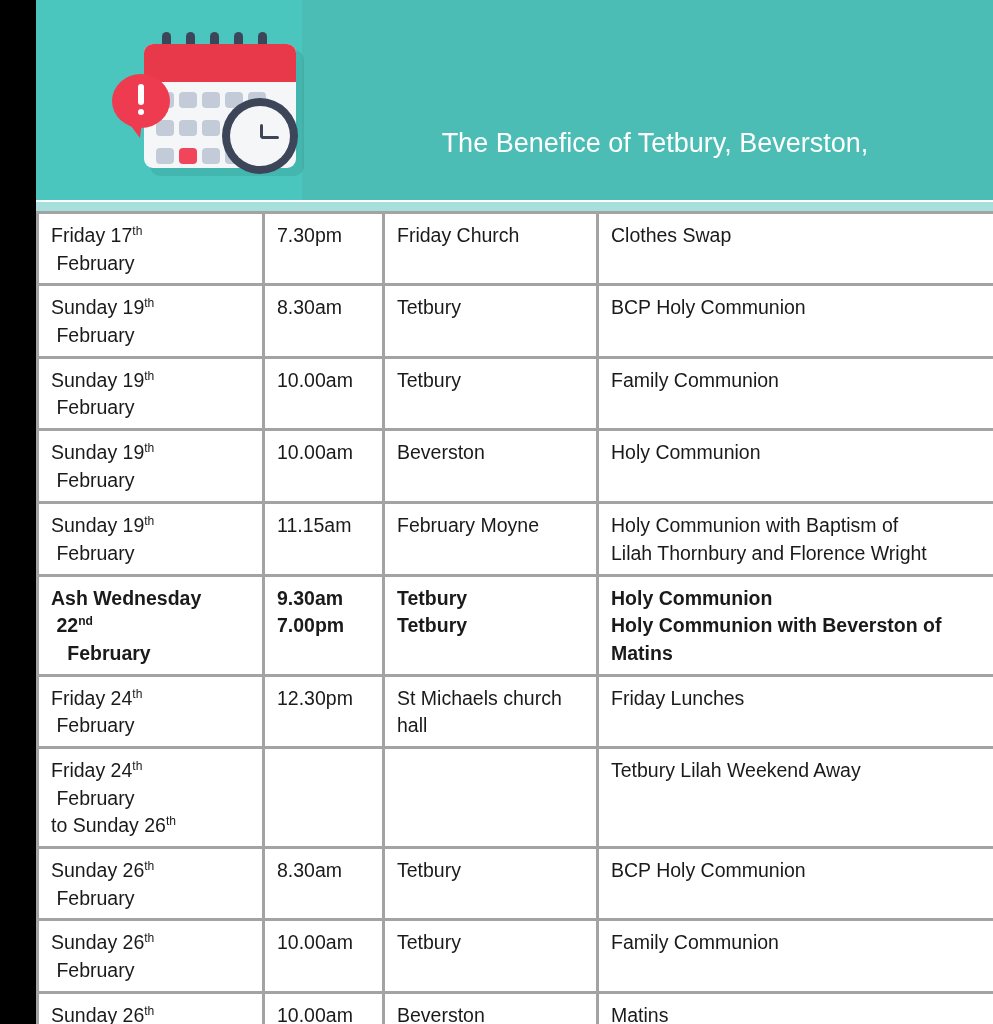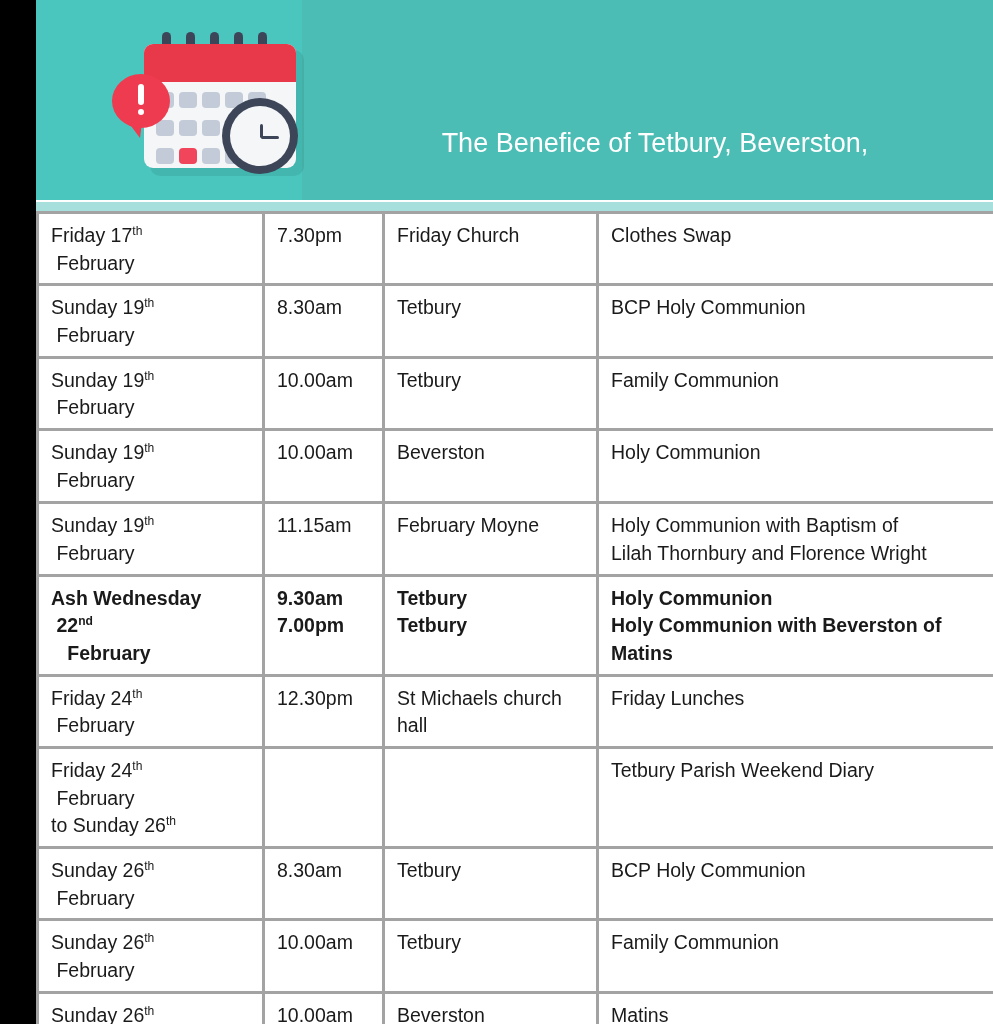--- a/index.html
+++ b/index.html
@@ -419,21 +419,21 @@
               <span class="cell-line"> February</span>
               <span class="cell-line">to Sunday 26<sup>th</sup></span>
             </td>
             <td>
               <span class="cell-line"></span>
             </td>
             <td>
               <span class="cell-line"></span>
             </td>
             <td>
-              <span class="cell-line">Tetbury Parish Weekend Diary</span>
+              <span class="cell-line">Tetbury Lilah Weekend Away</span>
             </td>
           </tr>
           <tr style="height: 58px;">
             <td>
               <span class="cell-line">Sunday 26<sup>th</sup></span>
               <span class="cell-line"> February</span>
             </td>
             <td>
               <span class="cell-line">8.30am</span>
             </td>

